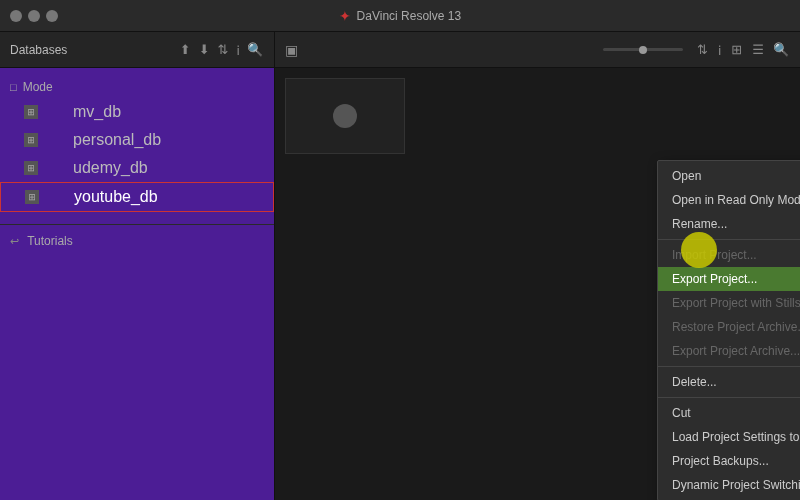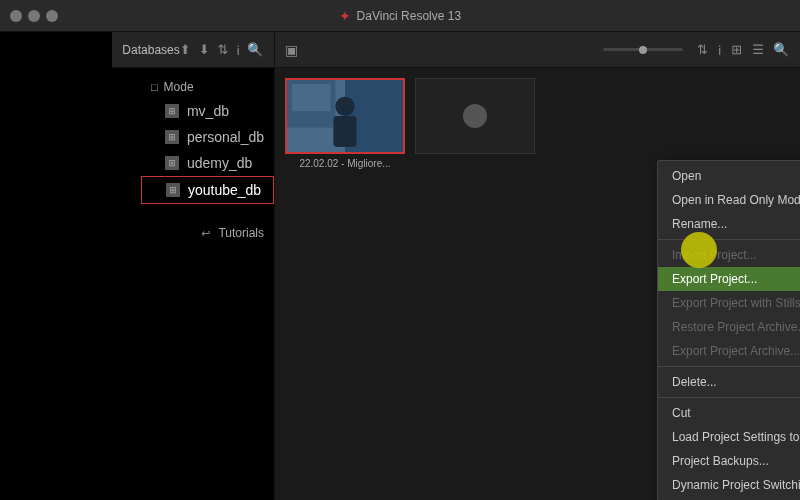--- a/index.html
+++ b/index.html
@@ -47,25 +47,24 @@
 
     
     .main-layout {
       display: flex;
       height: calc(500px - 32px);
     }
 
     
     .sidebar {
       width: 275px;
-      background: #000000;
+      background: #4c1d95;
       border-right: 1px solid #111;
       display: flex;
       flex-direction: column;
-      align-items: flex-end;
     }
     .sidebar-header {
       height: 36px;
       display: flex;
       align-items: center;
       justify-content: space-between;
       padding: 0 10px;
       border-bottom: 1px solid #111;
       background: #252525;
     }
@@ -116,21 +115,22 @@
       height: 14px;
       background: #555;
       display: flex;
       align-items: center;
       justify-content: center;
       font-size: 9px;
       color: #aaa;
       flex-shrink: 0;
     }
     .db-item-name {
-      font-size: 14px;
+      font-size: 16px;
+      margin-left: 27px;
     }
     .sidebar-divider {
       height: 1px;
       background: #2a2a2a;
       margin: 4px 0;
     }
     .postgres-item {
       display: flex;
       align-items: center;
       gap: 8px;
@@ -402,40 +402,20 @@
         <span class="content-icon">⇅</span>
         <span class="content-icon">ℹ</span>
         <span class="content-icon">⊞</span>
         <span class="content-icon">☰</span>
         <span class="content-icon">🔍</span>
       </div>
     </div>
 
     <div class="projects-grid">
 
-      <div class="project-card">
-        <div class="project-thumbnail selected">
-          <div class="thumbnail-img">
-
-            <svg width="120" height="76" viewBox="0 0 120 76">
-
-              <rect width="120" height="76" fill="#4a6a8a"></rect>
-
-              <rect x="0" y="0" width="50" height="50" fill="#3a5a7a"></rect>
-
-              <rect x="5" y="5" width="40" height="28" fill="#5a7a9a" opacity="0.5"></rect>
-              <rect x="60" y="0" width="60" height="76" fill="#2a4a6a"></rect>
-
-              <ellipse cx="60" cy="28" rx="10" ry="10" fill="#1a2a3a"></ellipse>
-              <rect x="48" y="38" width="24" height="32" rx="4" fill="#1a2a3a"></rect>
-            </svg>
-          </div>
-        </div>
-        <div class="project-label">22.02.02 - Migliore...</div>
-      </div>
 
       <div class="project-card">
         <div class="project-thumbnail empty">
           <div class="empty-card-inner">
             <div class="empty-circle"></div>
           </div>
         </div>
         <div class="project-label"></div>
       </div>
     </div>

